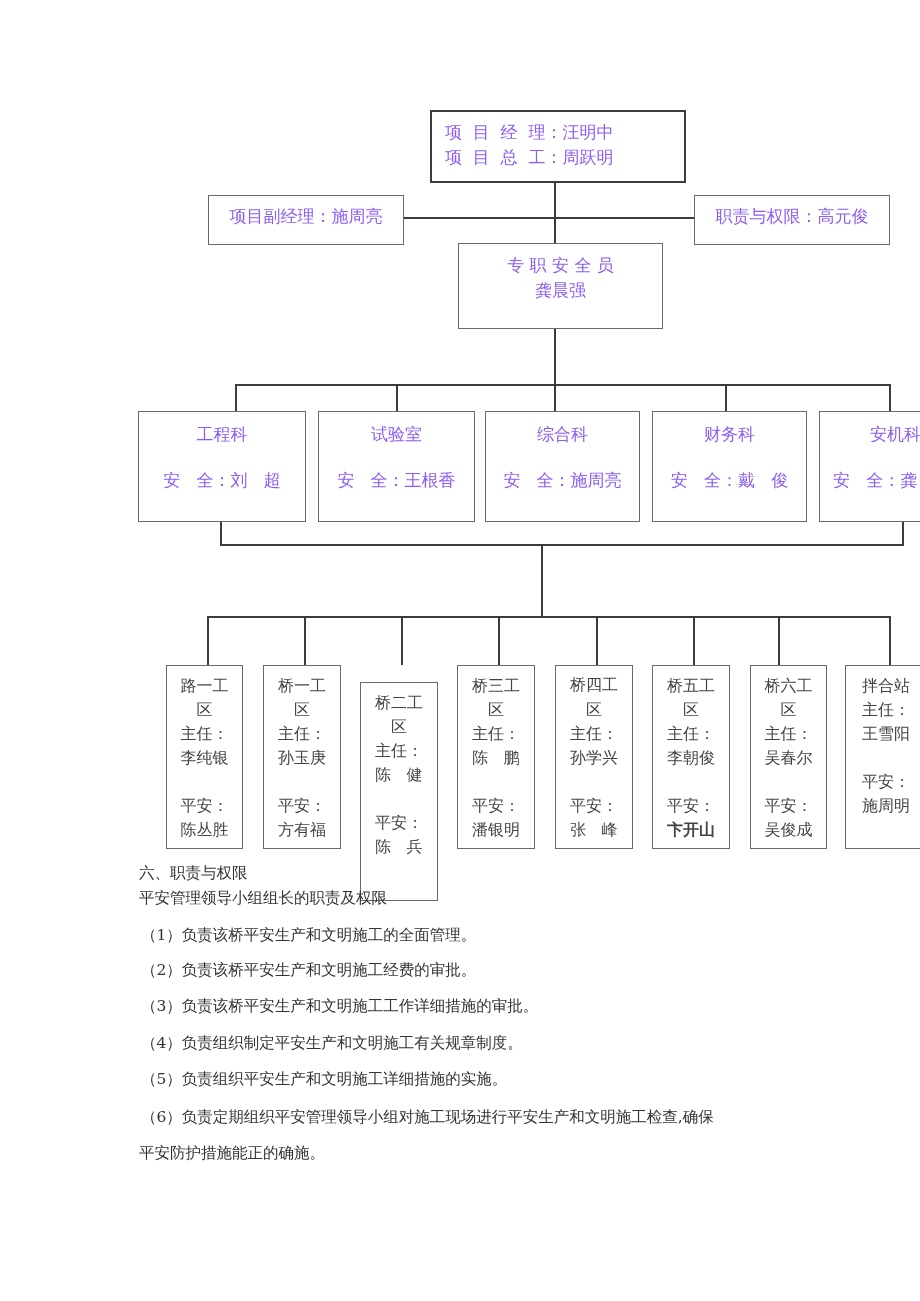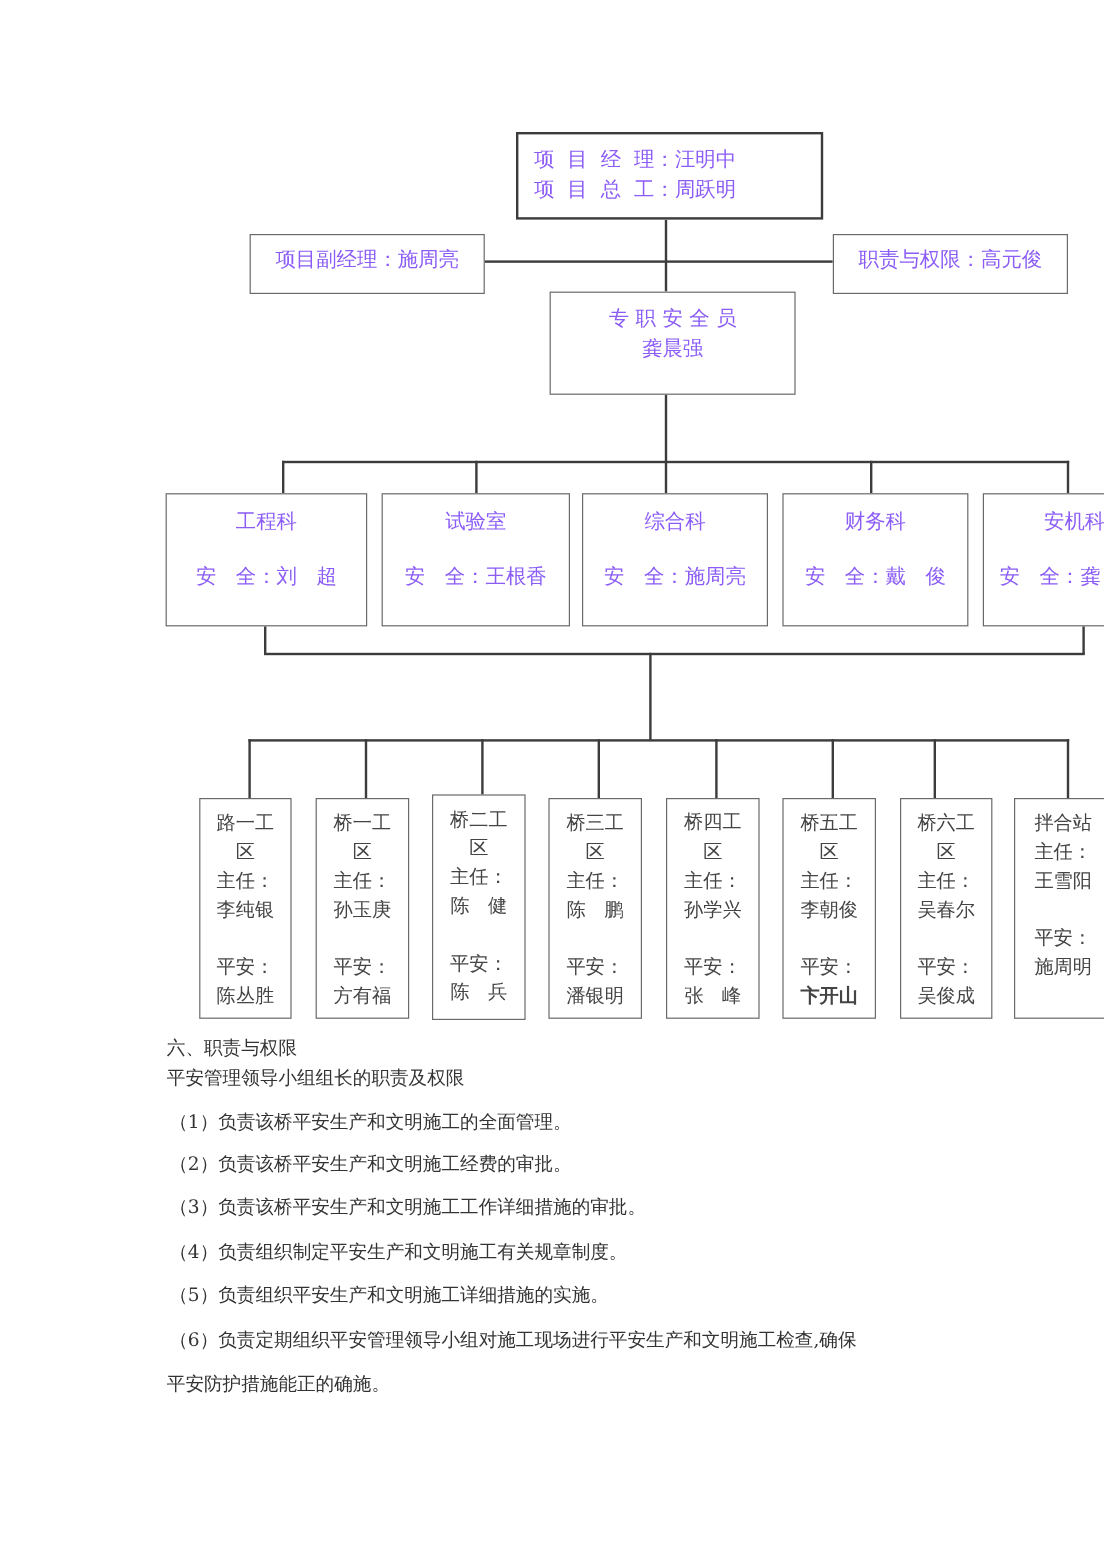--- a/index.html
+++ b/index.html
@@ -90,21 +90,21 @@
   <div class="col-text" style="top:152px;">陈丛胜</div>
 </div>
 <div class="box" style="left:263px; top:665px; width:78px; height:184px;">
   <div class="col-text" style="top:8px;">桥一工</div>
   <div class="col-text" style="top:32px;">区</div>
   <div class="col-text" style="top:56px;">主任：</div>
   <div class="col-text" style="top:80px;">孙玉庚</div>
   <div class="col-text" style="top:128px;">平安：</div>
   <div class="col-text" style="top:152px;">方有福</div>
 </div>
-<div class="box" style="left:360px; top:662px; width:78px; height:188px;">
+<div class="box" style="left:360px; top:682px; width:78px; height:219px;">
   <div class="col-text" style="top:8px;">桥二工</div>
   <div class="col-text" style="top:32px;">区</div>
   <div class="col-text" style="top:56px;">主任：</div>
   <div class="col-text" style="top:80px;">陈   健</div>
   <div class="col-text" style="top:128px;">平安：</div>
   <div class="col-text" style="top:152px;">陈   兵</div>
 </div>
 <div class="box" style="left:457px; top:665px; width:78px; height:184px;">
   <div class="col-text" style="top:8px;">桥三工</div>
   <div class="col-text" style="top:32px;">区</div>

